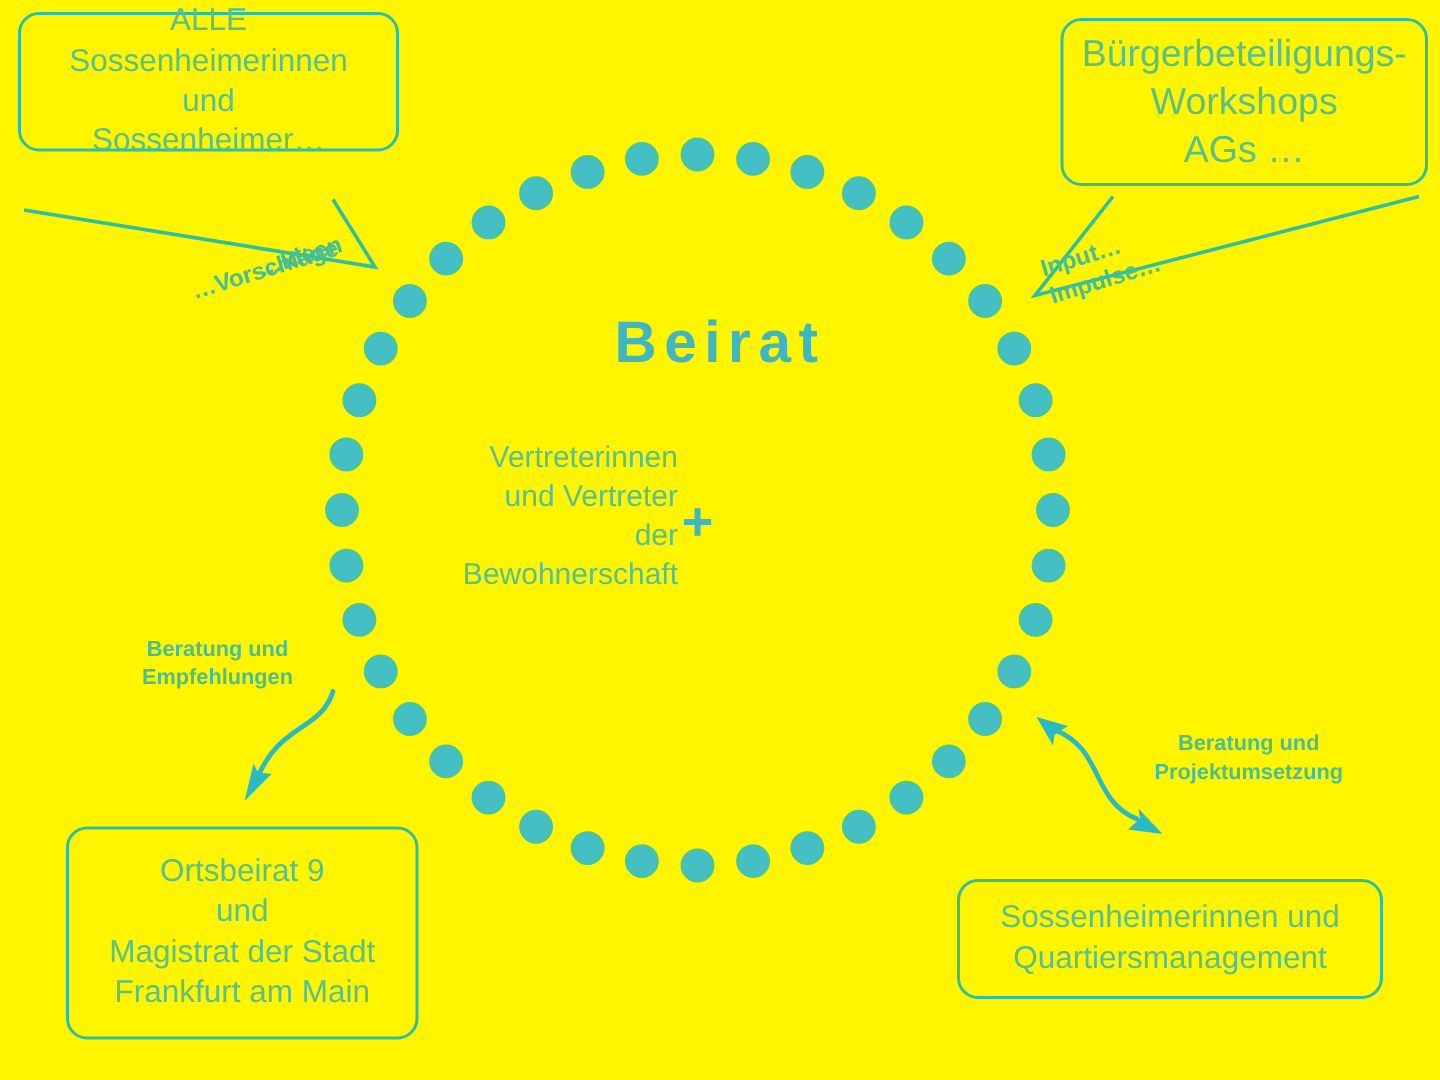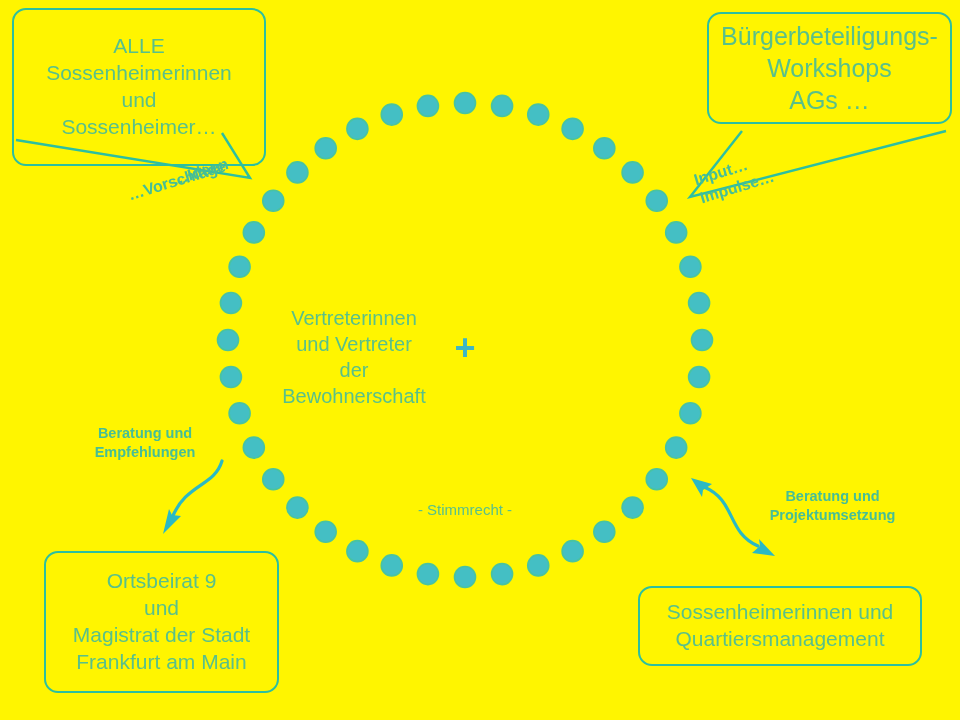--- a/index.html
+++ b/index.html
@@ -33,21 +33,21 @@
     align-items: center;
     justify-content: center;
     text-align: center;
     color: #59C08A;
     line-height: 1.28;
     white-space: pre-line;
   }
 
   #bubble-alle {
     left: 12px;  top: 8px;
-    width: 254px; height: 158px;
+    width: 254px; height: 93px;
     font-size: 21px;
   }
   #bubble-workshops {
     left: 707px; top: 12px;
     width: 245px; height: 112px;
     font-size: 25px;
   }
   #box-ortsbeirat {
     left: 44px; top: 551px;
     width: 235px; height: 142px;
@@ -71,24 +71,24 @@
   #label-beirat {
     left: 0; top: 204px;
     width: 960px;
     color: #3FB6C4;
     font-size: 39px;
     font-weight: bold;
     letter-spacing: 5px;
   }
 
   #col-left {
-    left: 256px; top: 305px;
+    left: 256px; top: 292px;
     width: 196px;
     font-size: 20px;
-    text-align: center;
+    text-align: right;
   }
   #col-right {
     left: 482px; top: 309px;
     width: 196px;
     font-size: 20px;
     text-align: center;
   }
   #label-stimmrecht {
     left: 335px; top: 500px;
     width: 260px;
@@ -228,30 +228,30 @@
 AGs …</div>
 
   <div class="box" id="box-ortsbeirat">Ortsbeirat 9
 und
 Magistrat der Stadt
 Frankfurt am Main</div>
 
   <div class="box" id="box-stadtplanung">Sossenheimerinnen und
 Quartiersmanagement</div>
 
+  <div class="free-label" id="label-beirat">Beirat</div>
 
   <div class="free-label" id="col-left">Vertreterinnen
 und Vertreter
 der
 Bewohnerschaft</div>
 
   <div id="plus-sign">+</div>
 
 
-  <div class="free-label" id="label-stimmrecht">- Stimmrecht -</div>
 
   <div class="tilt-label" id="label-ideen">…Ideen</div>
   <div class="tilt-label" id="label-vorschlaege">…Vorschläge</div>
   <div class="tilt-label" id="label-input">Input…</div>
   <div class="tilt-label" id="label-impulse">Impulse…</div>
 
   <div class="free-label" id="label-beratung-empfehlungen">Beratung und
 Empfehlungen</div>
 
   <div class="free-label" id="label-beratung-projekt">Beratung und

